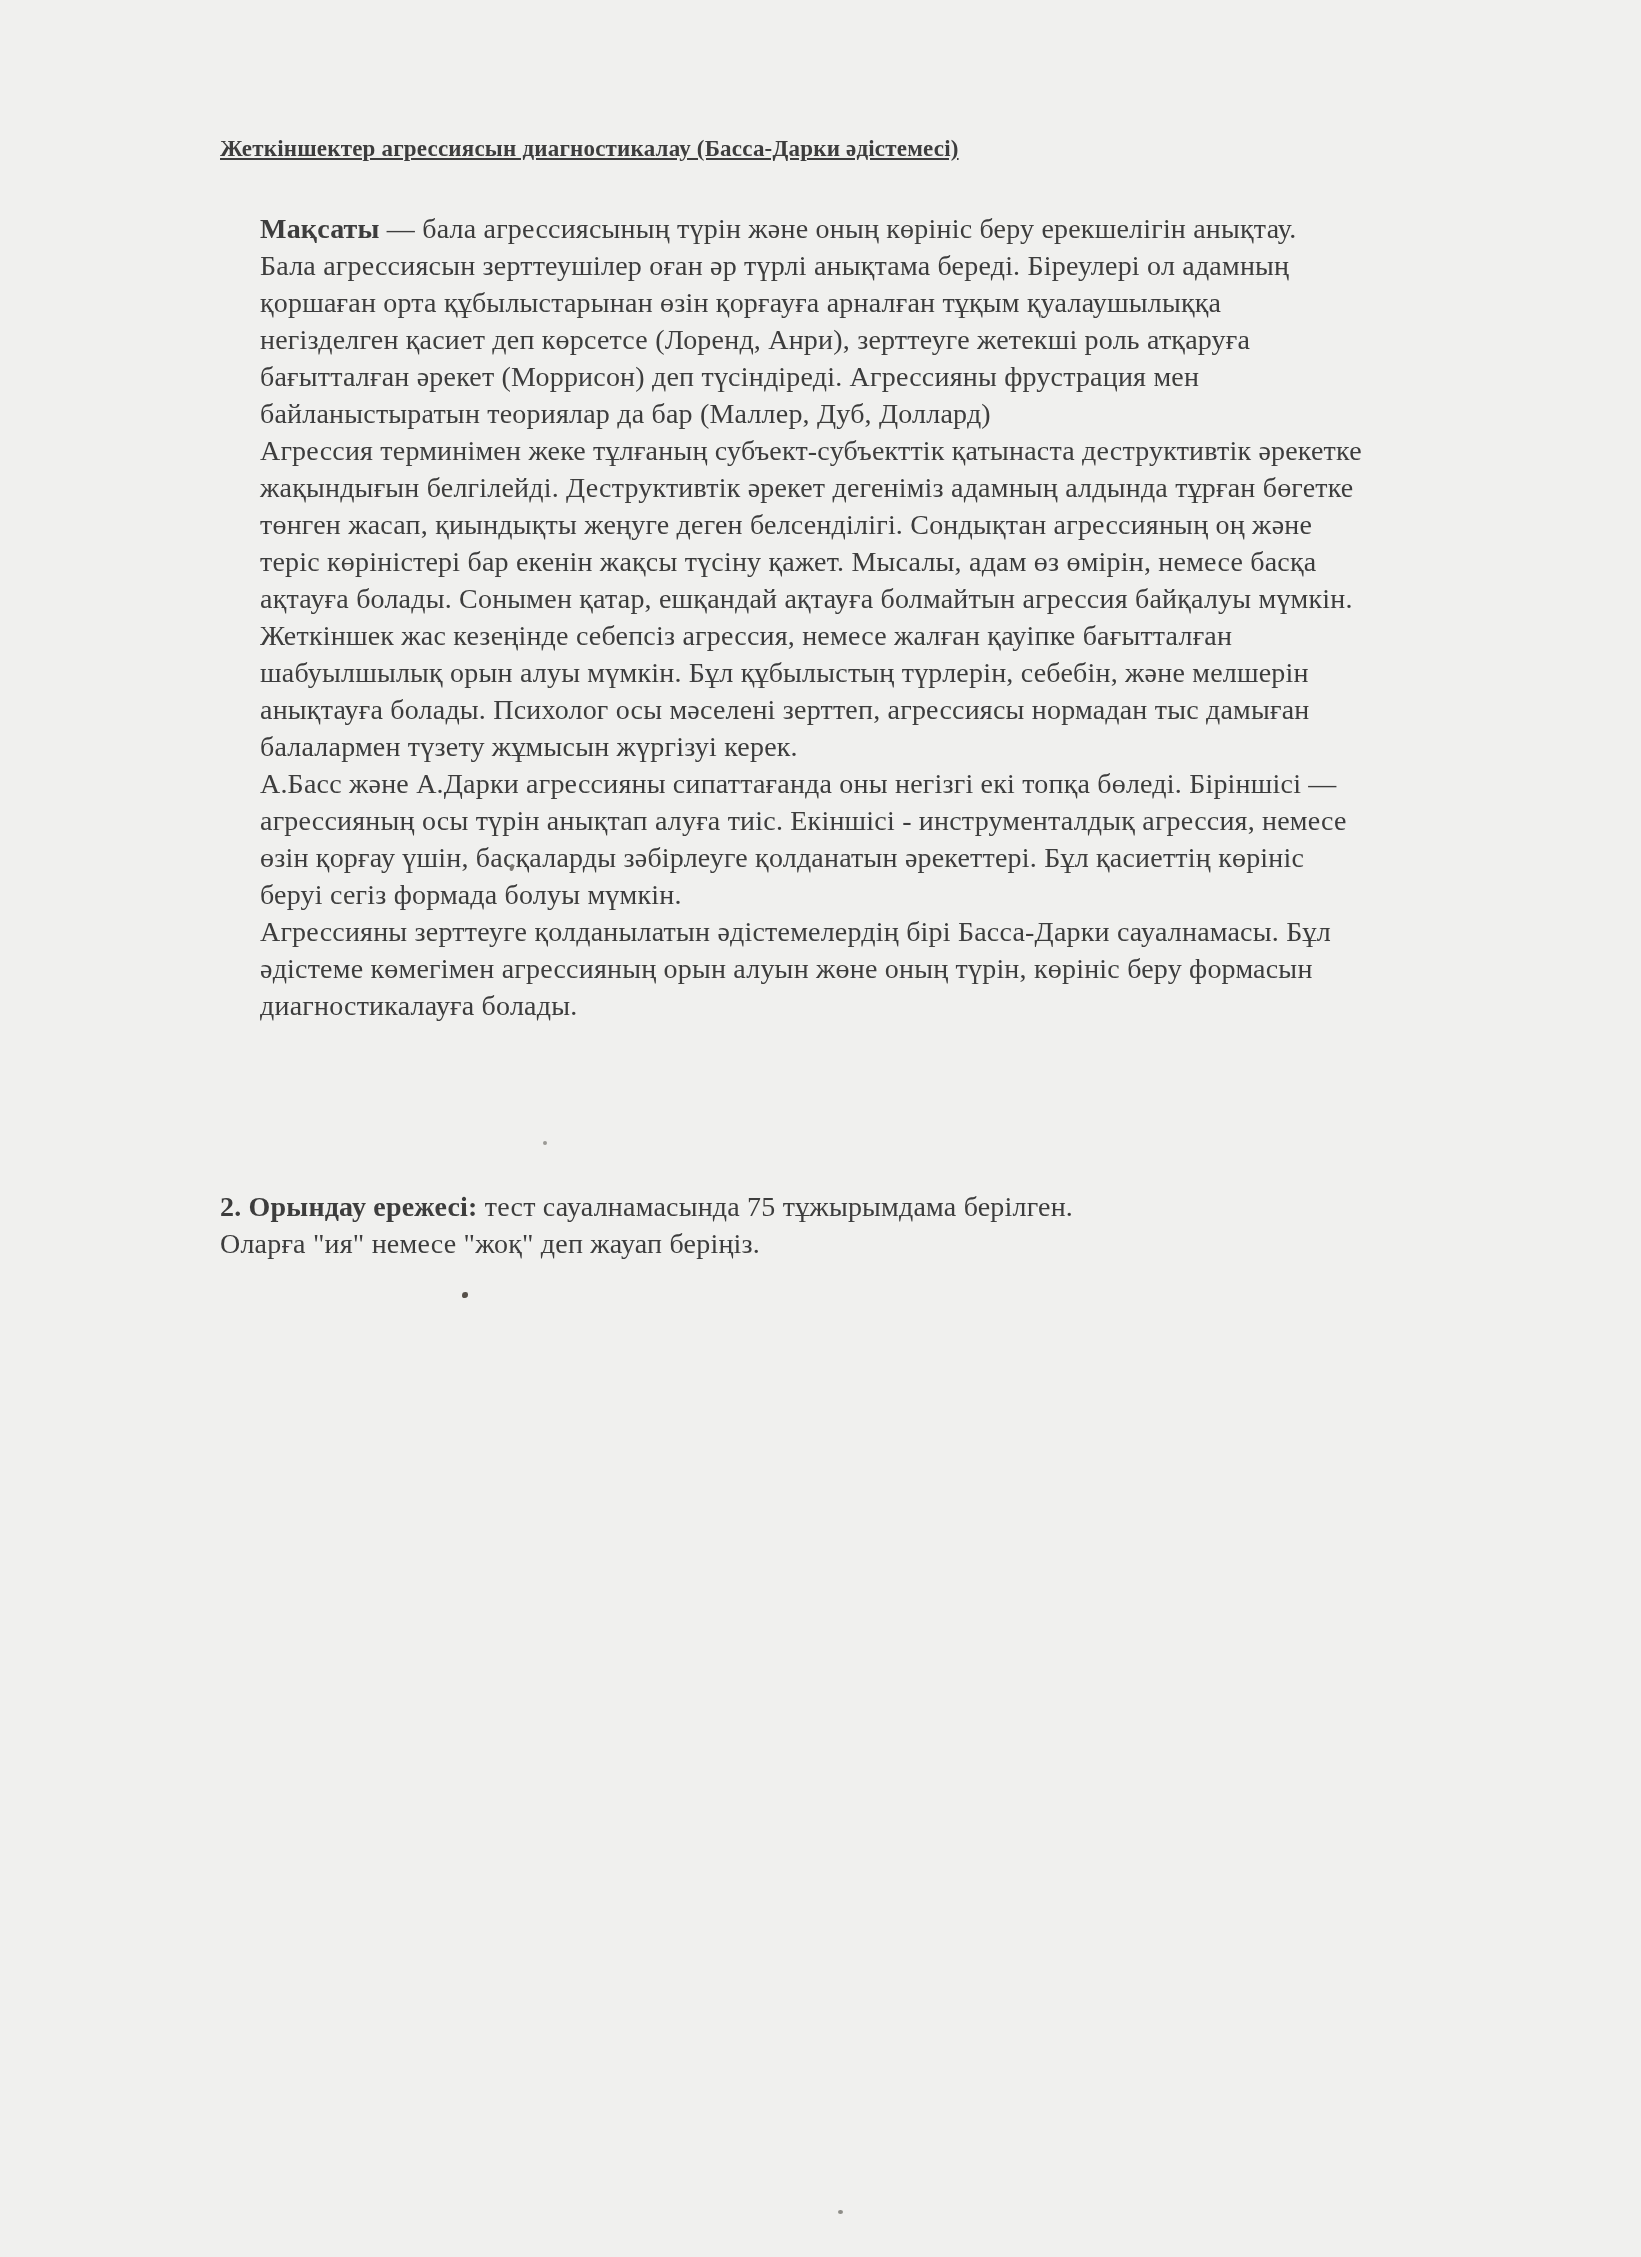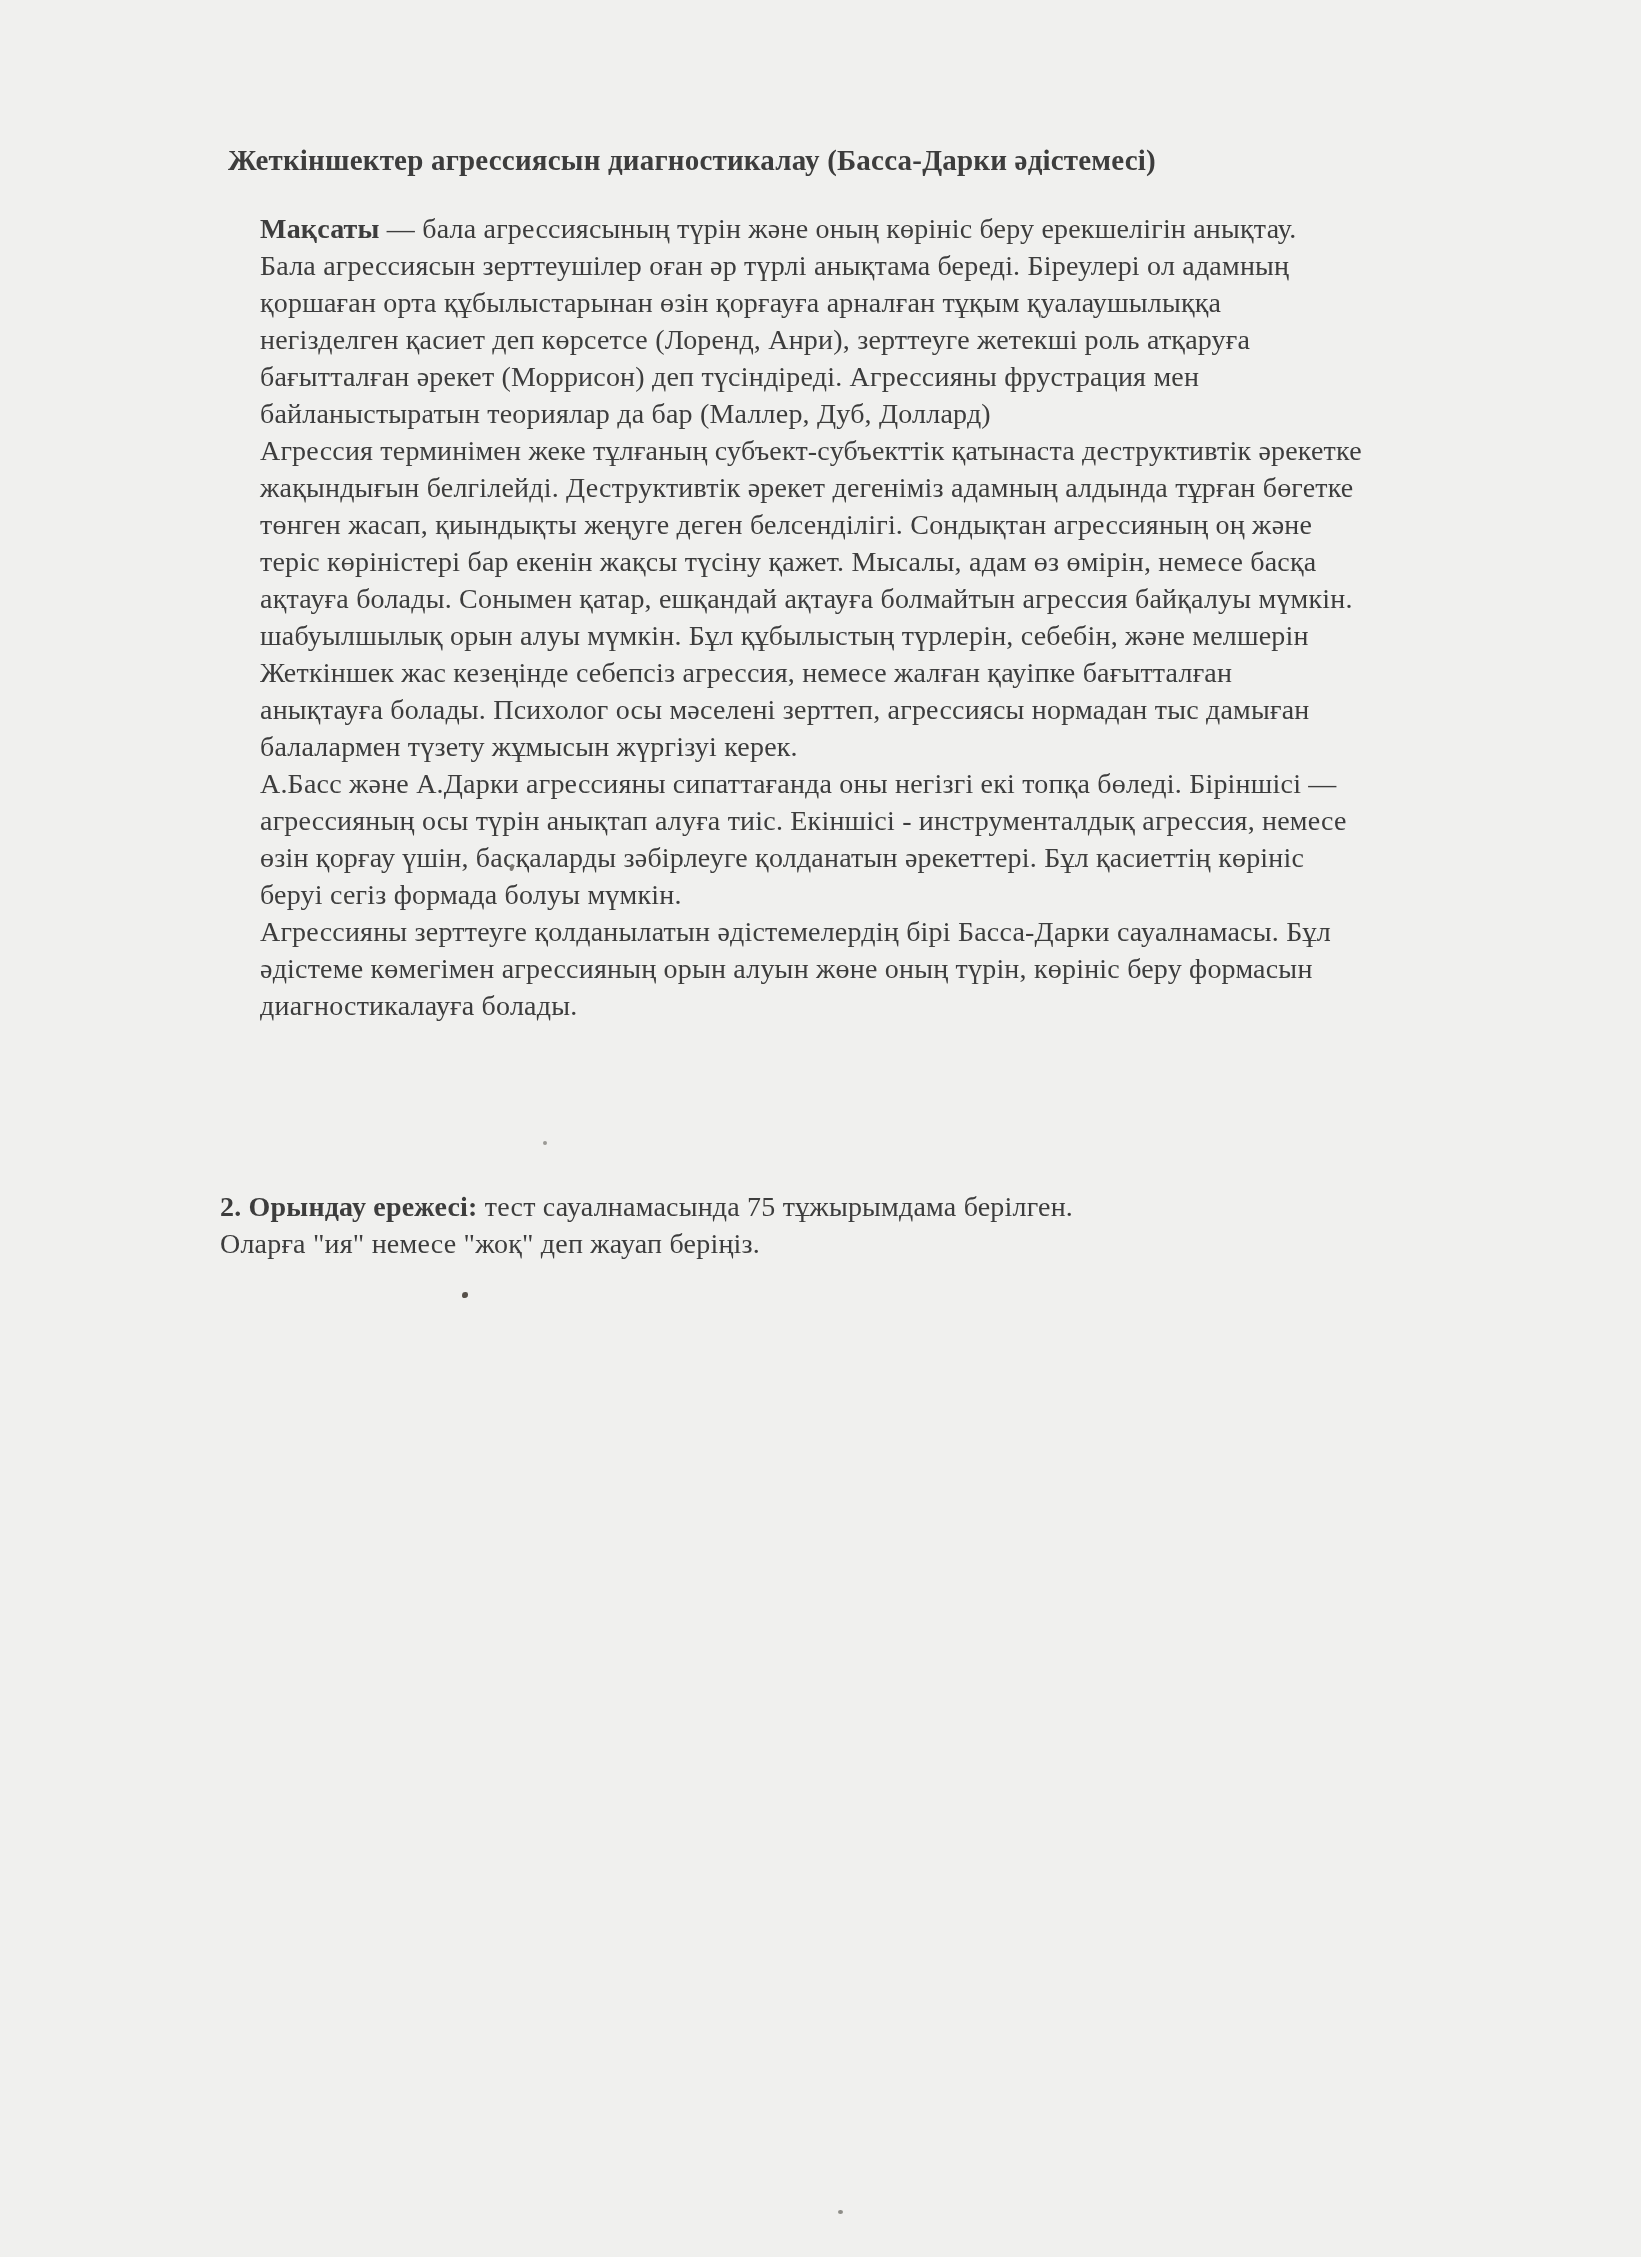--- a/index.html
+++ b/index.html
@@ -16,25 +16,26 @@
     overflow: hidden;
   }
   .page {
     position: absolute;
     inset: 0;
   }
   .title {
     position: absolute;
     left: 220px;
     top: 136px;
-    margin: 8px;
-    font-size: 29px;
+    margin: 0;
+    font-size: 23px;
     font-weight: bold;
     letter-spacing: 0.2px;
     white-space: nowrap;
+    text-decoration: underline;
   }
   .para {
     position: absolute;
     left: 220px;
     width: 1294px;
     font-size: 28px;
     line-height: 37px;
     letter-spacing: 0.2px;
   }
   .para-intro { top: 210px; margin-left: 40px; }
@@ -66,22 +67,22 @@
         <div class="line">Бала агрессиясын зерттеушілер оған әр түрлі анықтама береді. Біреулері ол адамның</div>
         <div class="line">қоршаған орта құбылыстарынан өзін қорғауға арналған тұқым қуалаушылыққа</div>
         <div class="line">негізделген қасиет деп көрсетсе (Лоренд, Анри), зерттеуге жетекші роль атқаруға</div>
         <div class="line">бағытталған әрекет (Моррисон) деп түсіндіреді. Агрессияны фрустрация мен</div>
         <div class="line">байланыстыратын теориялар да бар (Маллер, Дуб, Доллард)</div>
         <div class="line">Агрессия терминімен жеке тұлғаның субъект-субъекттік қатынаста деструктивтік әрекетке</div>
         <div class="line">жақындығын белгілейді. Деструктивтік әрекет дегеніміз адамның алдында тұрған бөгетке</div>
         <div class="line">төнген жасап, қиындықты жеңуге деген белсенділігі. Сондықтан агрессияның оң және</div>
         <div class="line">теріс көріністері бар екенін жақсы түсіну қажет. Мысалы, адам өз өмірін, немесе басқа</div>
         <div class="line">ақтауға болады. Сонымен қатар, ешқандай ақтауға болмайтын агрессия байқалуы мүмкін.</div>
+        <div class="line">Жеткіншек жас кезеңінде себепсіз агрессия, немесе жалған қауіпке бағытталған</div>
         <div class="line">шабуылшылық орын алуы мүмкін. Бұл құбылыстың түрлерін, себебін, және мелшерін</div>
-        <div class="line">Жеткіншек жас кезеңінде себепсіз агрессия, немесе жалған қауіпке бағытталған</div>
         <div class="line">анықтауға болады. Психолог осы мәселені зерттеп, агрессиясы нормадан тыс дамыған</div>
         <div class="line">балалармен түзету жұмысын жүргізуі керек.</div>
         <div class="line">А.Басс және А.Дарки агрессияны сипаттағанда оны негізгі екі топқа бөледі. Біріншісі —</div>
         <div class="line">агрессияның осы түрін анықтап алуға тиіс. Екіншісі - инструменталдық агрессия, немесе</div>
         <div class="line">өзін қорғау үшін, басқаларды зәбірлеуге қолданатын әрекеттері. Бұл қасиеттің көрініс</div>
         <div class="line">беруі сегіз формада болуы мүмкін.</div>
         <div class="line">Агрессияны зерттеуге қолданылатын әдістемелердің бірі Басса-Дарки сауалнамасы. Бұл</div>
         <div class="line">әдістеме көмегімен агрессияның орын алуын жөне оның түрін, көрініс беру формасын</div>
         <div class="line">диагностикалауға болады.</div>
       </div>

